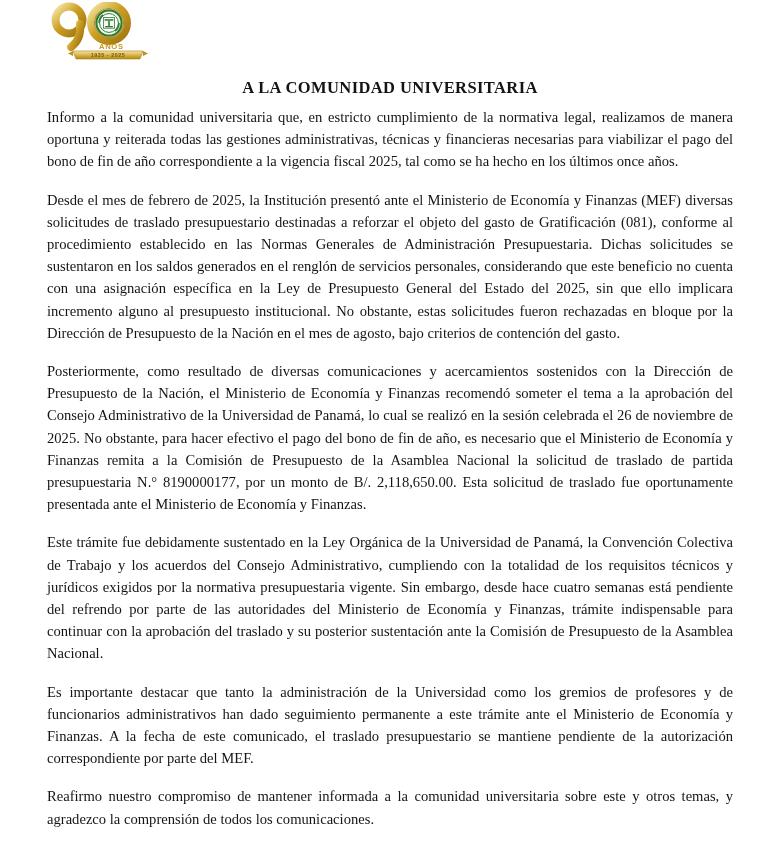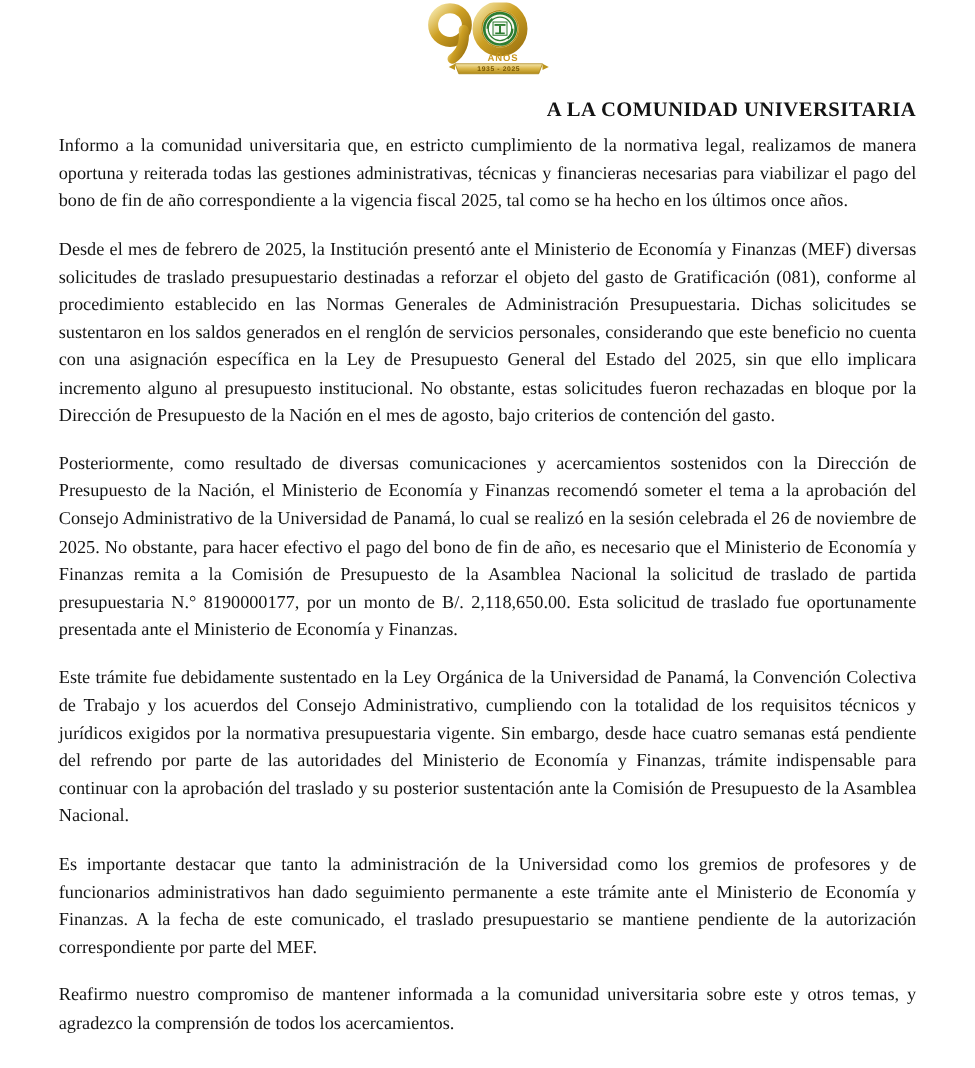--- a/index.html
+++ b/index.html
@@ -22,34 +22,33 @@
     position: relative;
     box-sizing: border-box;
     padding: 0 47px;
   }
 
   
   .logo-band {
     height: 62px;
     display: flex;
     align-items: flex-start;
-    justify-content: center;
     padding-top: 2px;
     box-sizing: border-box;
   }
   .logo {
     position: relative;
     width: 104px;
     height: 58px;
   }
   .logo svg { display: block; }
 
   
   .doc-title {
-    text-align: right;
+    text-align: center;
     font-weight: bold;
     font-size: 16.5px;
     letter-spacing: 0.4px;
     margin: 16px 0 0 0;
     padding: 0;
     font-family: "Liberation Serif", "DejaVu Serif", serif;
   }
 
   
   .body-copy {
@@ -124,17 +123,17 @@
   </div>
 
   <h1 class="doc-title">A LA COMUNIDAD UNIVERSITARIA</h1>
 
   <div class="body-copy">
     <p class="para">Informo a la comunidad universitaria que, en estricto cumplimiento de la normativa legal, realizamos de manera oportuna y reiterada todas las gestiones administrativas, técnicas y financieras necesarias para viabilizar el pago del bono de fin de año correspondiente a la vigencia fiscal 2025, tal como se ha hecho en los últimos once años.</p>
     <p class="para">Desde el mes de febrero de 2025, la Institución presentó ante el Ministerio de Economía y Finanzas (MEF) diversas solicitudes de traslado presupuestario destinadas a reforzar el objeto del gasto de Gratificación (081), conforme al procedimiento establecido en las Normas Generales de Administración Presupuestaria. Dichas solicitudes se sustentaron en los saldos generados en el renglón de servicios personales, considerando que este beneficio no cuenta con una asignación específica en la Ley de Presupuesto General del Estado del 2025, sin que ello implicara incremento alguno al presupuesto institucional.  No obstante, estas solicitudes fueron rechazadas en bloque por la Dirección de Presupuesto de la Nación en el mes de agosto, bajo criterios de contención del gasto.</p>
     <p class="para">Posteriormente, como resultado de diversas comunicaciones y acercamientos sostenidos con la Dirección de Presupuesto de la Nación, el Ministerio de Economía y Finanzas recomendó someter el tema a la aprobación del Consejo Administrativo de la Universidad de Panamá, lo cual se realizó en la sesión celebrada el 26 de noviembre de 2025.  No obstante, para hacer efectivo el pago del bono de fin de año, es necesario que el Ministerio de Economía y Finanzas remita a la Comisión de Presupuesto de la Asamblea Nacional la solicitud de traslado de partida presupuestaria N.° 8190000177, por un monto de B/. 2,118,650.00.  Esta solicitud de traslado fue oportunamente presentada ante el Ministerio de Economía y Finanzas.</p>
     <p class="para">Este trámite fue debidamente sustentado en la Ley Orgánica de la Universidad de Panamá, la Convención Colectiva de Trabajo y los acuerdos del Consejo Administrativo, cumpliendo con la totalidad de los requisitos técnicos y jurídicos exigidos por la normativa presupuestaria vigente. Sin embargo, desde hace cuatro semanas está pendiente del refrendo por parte de las autoridades del Ministerio de Economía y Finanzas, trámite indispensable para continuar con la aprobación del traslado y su posterior sustentación ante la Comisión de Presupuesto de la Asamblea Nacional.</p>
     <p class="para">Es importante destacar que tanto la administración de la Universidad como los gremios de profesores y de funcionarios administrativos han dado seguimiento permanente a este trámite ante el Ministerio de Economía y Finanzas.  A la fecha de este comunicado, el traslado presupuestario se mantiene pendiente de la autorización correspondiente por parte del MEF.</p>
-    <p class="para">Reafirmo nuestro compromiso de mantener informada a la comunidad universitaria sobre este y otros temas, y agradezco la comprensión de todos los acercamientos.</p>
+    <p class="para">Reafirmo nuestro compromiso de mantener informada a la comunidad universitaria sobre este y otros temas, y agradezco la comprensión de todos los comunicaciones.</p>
 
   </div>
 
 </div>
 
 </body></html>

